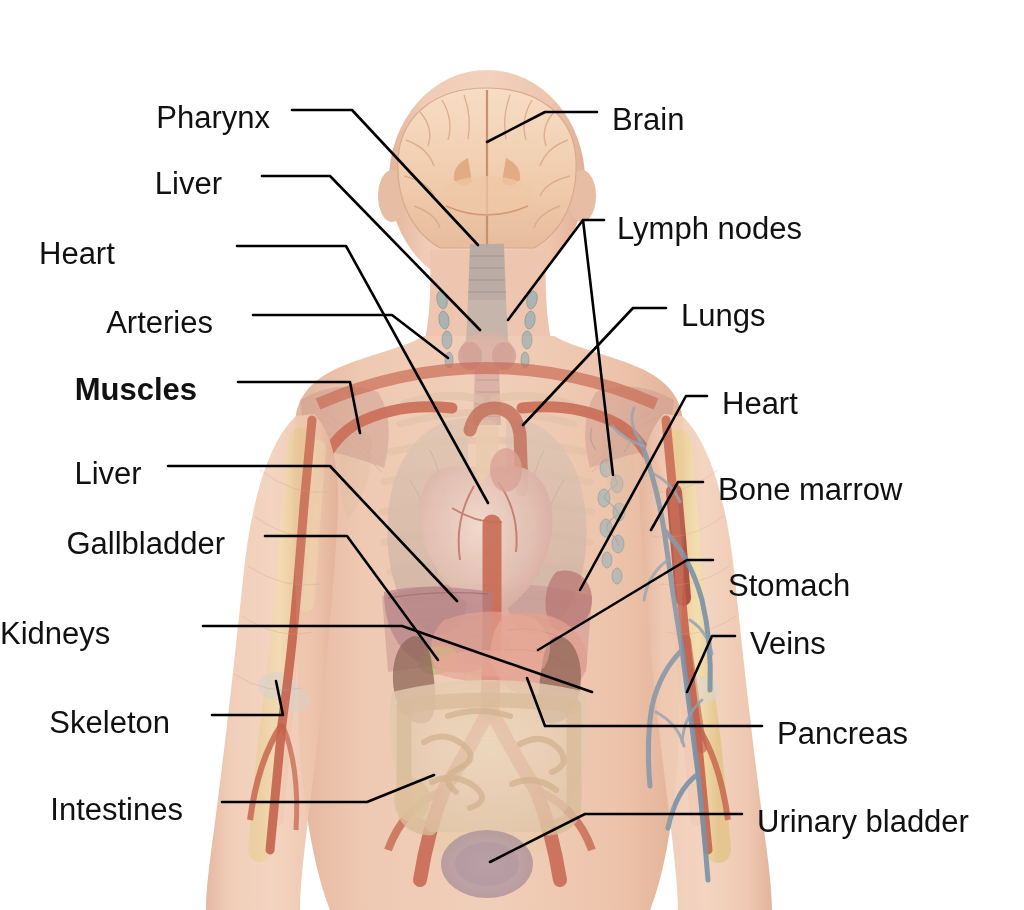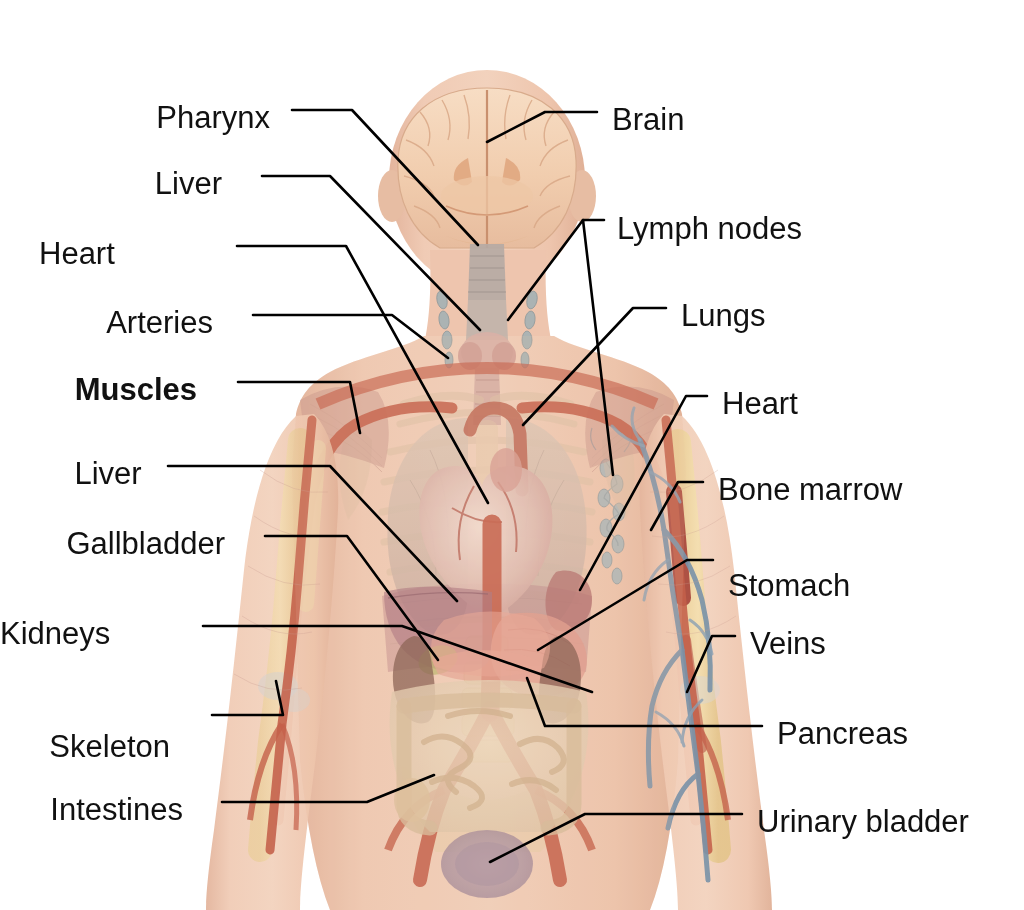--- a/index.html
+++ b/index.html
@@ -486,21 +486,21 @@
 
   <div id="left-labels">
       <div class="label left" style="top: 102px; left: 0px; width: 270px; text-align: right;">Pharynx</div>
       <div class="label left" style="top: 168px; left: 0px; width: 222px; text-align: right;">Liver</div>
       <div class="label left" style="top: 238px; left: 0px; width: 197px; text-align: left; margin-left: 39px;">Heart</div>
       <div class="label left" style="top: 307px; left: 0px; width: 213px; text-align: right;">Arteries</div>
       <div class="label left" style="top: 374px; left: 0px; width: 197px; text-align: right; font-weight: bold;">Muscles</div>
       <div class="label left" style="top: 458px; left: 0px; width: 128px; text-align: center; padding-left: 44px;">Liver</div>
       <div class="label left" style="top: 528px; left: 0px; width: 225px; text-align: right;">Gallbladder</div>
       <div class="label left" style="top: 618px; left: 0px; width: 163px; text-align: left;">Kidneys</div>
-      <div class="label left" style="top: 707px; left: 0px; width: 170px; text-align: right; margin-top: 24px;">Skeleton</div>
+      <div class="label left" style="top: 707px; left: 0px; width: 170px; text-align: right;">Skeleton</div>
       <div class="label left" style="top: 794px; left: 0px; width: 183px; text-align: right;">Intestines</div>
     </div>
   <div id="right-labels">
       <div class="label right" style="top: 104px; left: 612px;">Brain</div>
       <div class="label right" style="top: 213px; left: 617px;">Lymph nodes</div>
       <div class="label right" style="top: 300px; left: 681px;">Lungs</div>
       <div class="label right" style="top: 388px; left: 722px;">Heart</div>
       <div class="label right" style="top: 474px; left: 718px;">Bone marrow</div>
       <div class="label right" style="top: 552px; left: 728px; margin-top: 18px;">Stomach</div>
       <div class="label right" style="top: 628px; left: 750px;">Veins</div>

